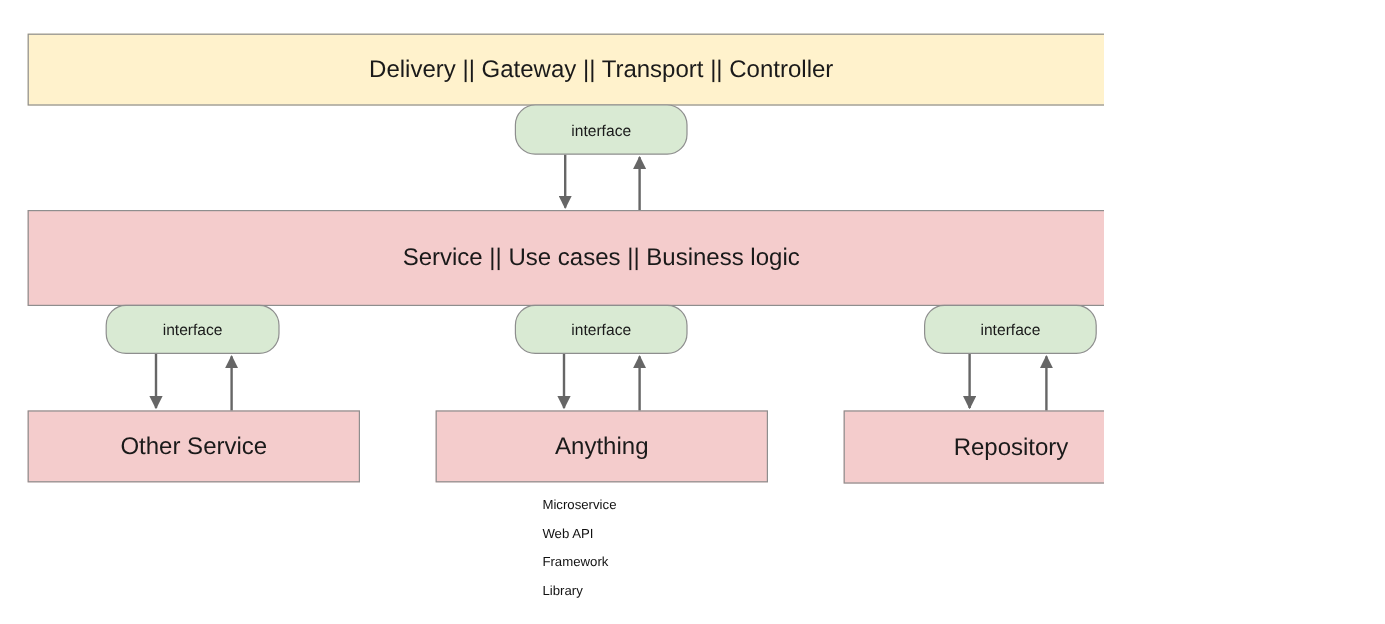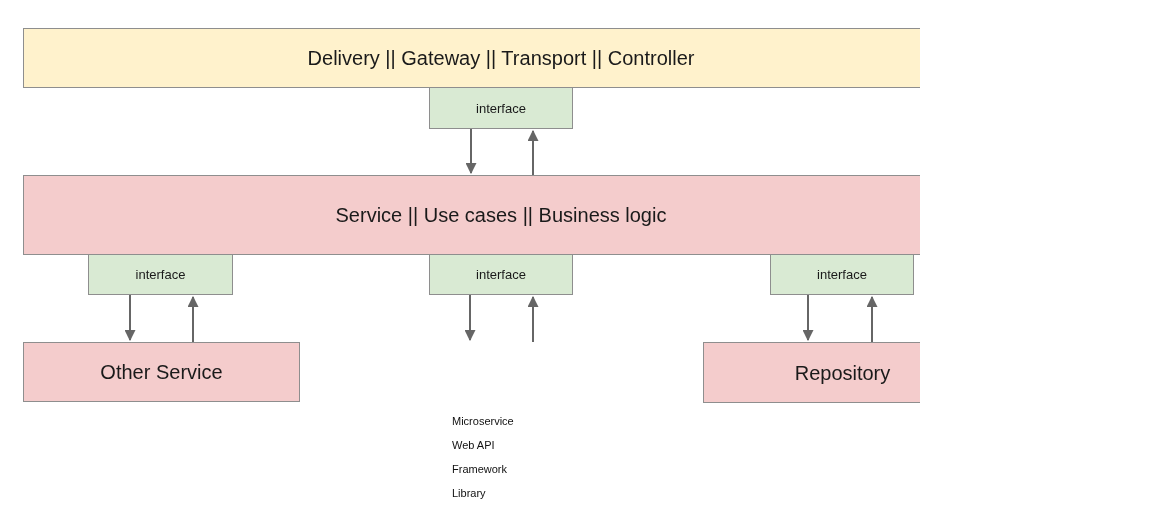--- a/index.html
+++ b/index.html
@@ -16,21 +16,21 @@
     position: absolute;
     box-sizing: border-box;
     border: 1.5px solid #8e8e8e;
     display: flex;
     align-items: center;
     justify-content: center;
     text-align: center;
   }
   .yellow { background: #fff2cc; }
   .pink   { background: #f4cccc; }
-  .green  { background: #d9ead3; }
+  .green  { background: #d9ead3; border-radius: 17px; }
   .layer-label { font-size: 20px; line-height: 1.2; color: #1a1a1a; }
   .iface-label { font-size: 13px; color: #1a1a1a; }
 
   
   #box-delivery { left: 23px;   top: 28px;  width: 956px; height: 60px; }
   #box-service  { left: 23px;   top: 175px; width: 956px; height: 80px; }
   #box-entities { left: 1044px; top: 27px;  width: 78px;  height: 375px; }
   #box-other    { left: 23px;   top: 342px; width: 277px; height: 60px; }
   #box-anything { left: 363px;  top: 342px; width: 277px; height: 60px; }
   #box-repo     { left: 703px;  top: 342px; width: 279px; height: 61px; text-align: right; }
@@ -124,20 +124,23 @@
   <div class="box green iface" id="if-mid">
     <span class="iface-label">interface</span>
   </div>
   <div class="box green iface" id="if-right">
     <span class="iface-label">interface</span>
   </div>
 
   <div class="box pink" id="box-other">
     <span class="layer-label">Other Service</span>
   </div>
+  <div class="box pink" id="box-anything">
+    <span class="layer-label">Anything</span>
+  </div>
   <div class="box pink" id="box-repo">
     <span class="layer-label">Repository</span>
   </div>
 
   <div class="notes">
     <div class="note-line">Microservice</div>
     <div class="note-line">Web API</div>
     <div class="note-line">Framework</div>
     <div class="note-line">Library</div>
   </div>

